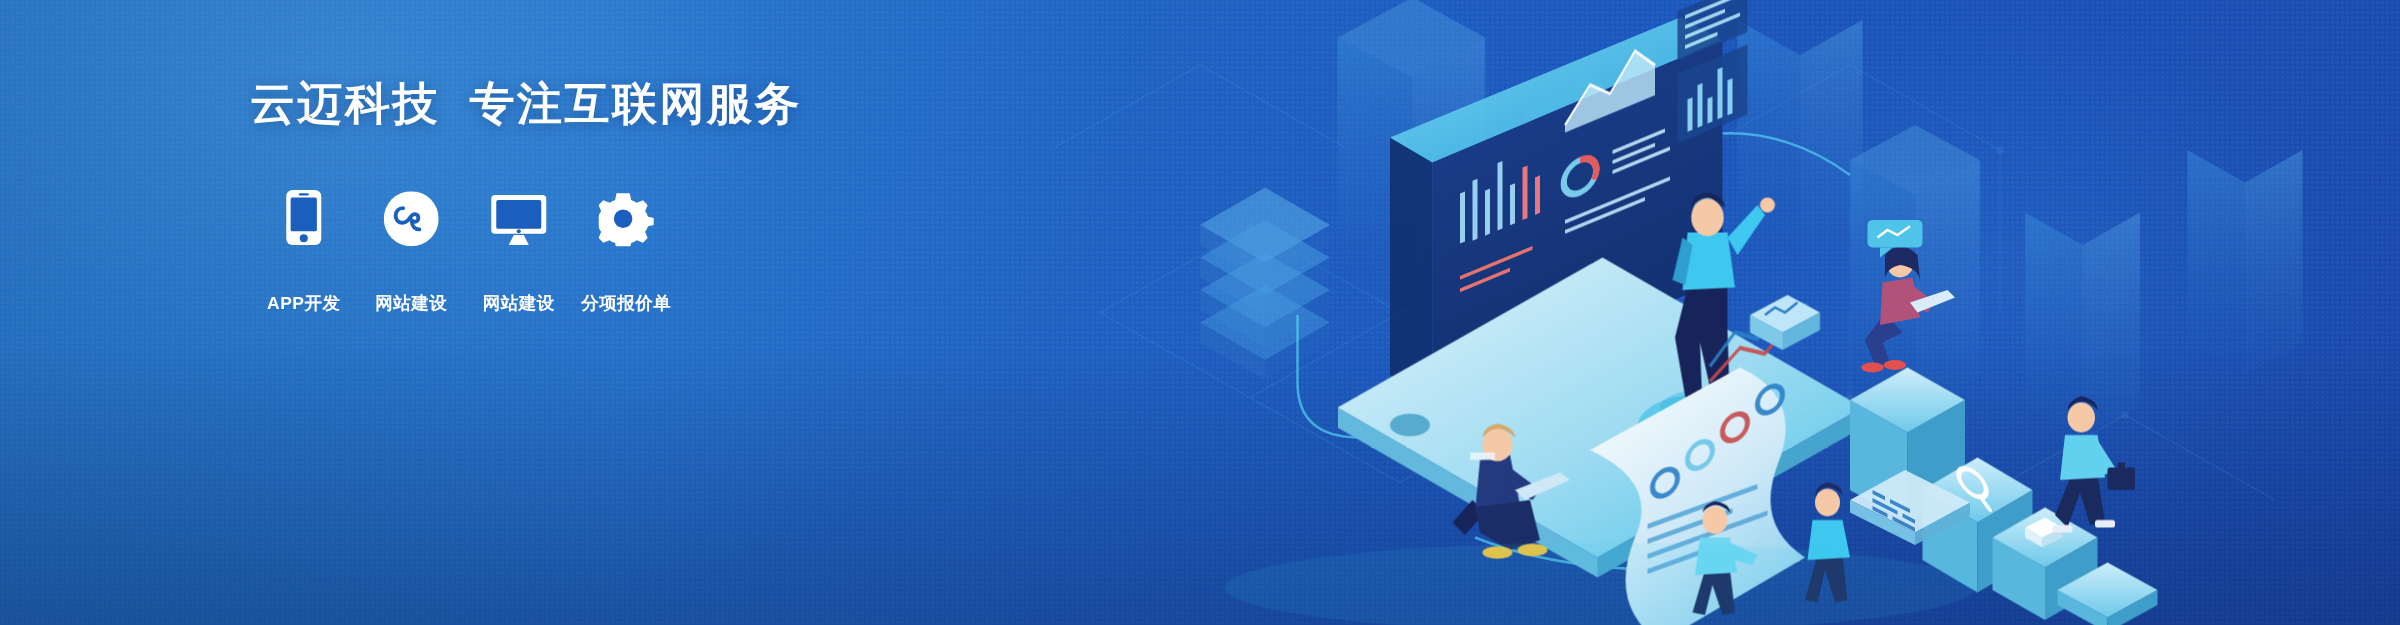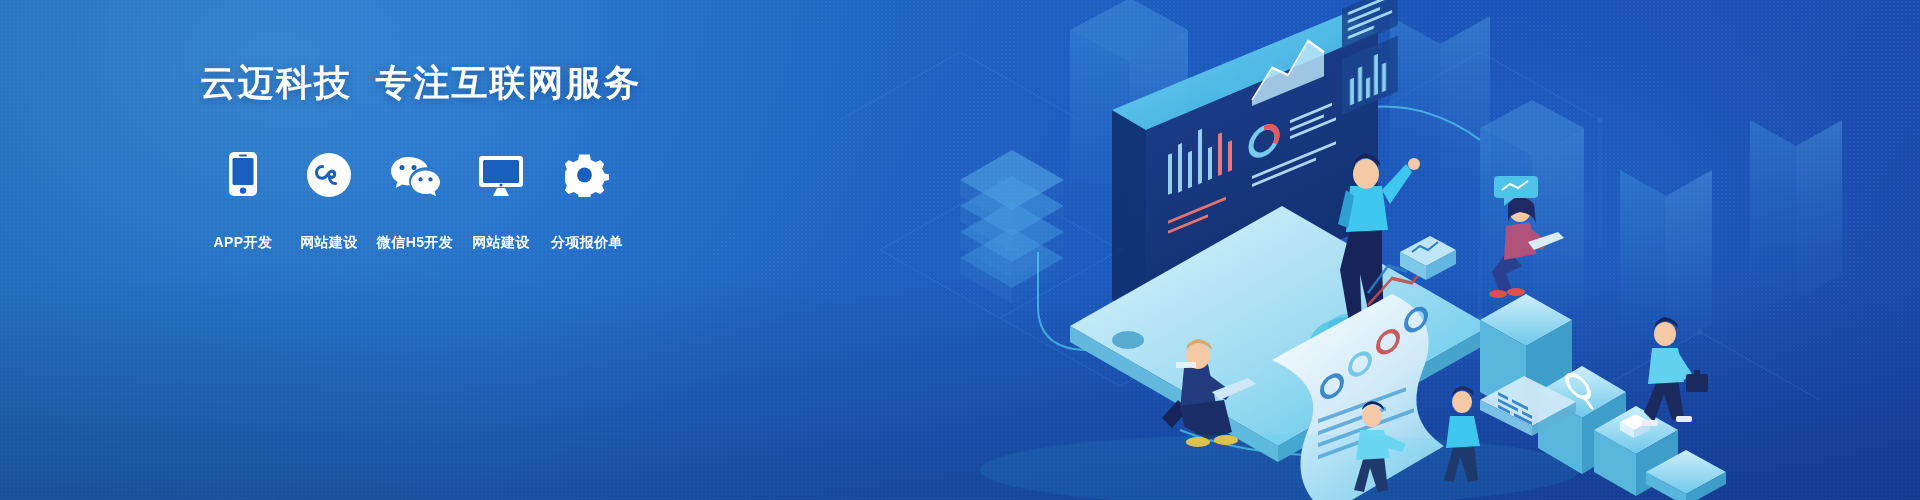--- a/index.html
+++ b/index.html
@@ -483,33 +483,20 @@
         <span class="ico">
           <svg width="44" height="44" viewBox="0 0 44 44">
             <circle cx="22" cy="22" r="22" fill="#ffffff"></circle>
             <path d="M15.5 13.5c-3.6 0-6 2.7-6 6.1 0 3.3 2.4 5.6 5.4 5.6 2.5 0 4.3-1.5 5.6-3.4 1.4-2.1 2.6-3.5 4.3-3.5 1.7 0 2.9 1.3 2.9 3s-1.2 3.1-2.9 3.1c-1.1 0-2-.5-2.7-1.4" fill="none" stroke="#1a5fbe" stroke-width="3.1" stroke-linecap="round"></path>
             <path d="M28.5 30.5c-3.6 0-6-2.7-6-6.1" fill="none" stroke="#1a5fbe" stroke-width="3.1" stroke-linecap="round"></path>
           </svg>
         </span>
         <span class="lbl">网站建设</span>
       </div>
 
-      <div class="service">
-        <span class="ico">
-          <svg width="52" height="44" viewBox="0 0 52 44">
-            <path d="M19 4C9.6 4 2 10.3 2 18.1c0 4.4 2.5 8.3 6.3 10.9L6.6 35l6.7-3.4c1.8.5 3.7.8 5.7.8 .6 0 1.2 0 1.8-.1-.5-1.3-.8-2.7-.8-4.1 0-7.7 7.6-13.9 17-13.9 .5 0 1 0 1.5.1C37.2 8.6 29 4 19 4z" fill="#ffffff"></path>
-            <circle cx="13" cy="14.4" r="2.5" fill="#1a5fbe"></circle>
-            <circle cx="25" cy="14.4" r="2.5" fill="#1a5fbe"></circle>
-            <path d="M36.5 17.5c-8 0-14.5 5.3-14.5 11.8 0 6.5 6.5 11.8 14.5 11.8 1.7 0 3.3-.2 4.8-.7l5.7 2.9-1.4-5.1c3.2-2.2 5.4-5.4 5.4-9 0-6.5-6.5-11.7-14.5-11.7z" fill="#ffffff"></path>
-            <circle cx="31.5" cy="26.4" r="2.1" fill="#1a5fbe"></circle>
-            <circle cx="41.5" cy="26.4" r="2.1" fill="#1a5fbe"></circle>
-          </svg>
-        </span>
-        <span class="lbl">微信H5开发</span>
-      </div>
 
       <div class="service">
         <span class="ico">
           <svg width="46" height="42" viewBox="0 0 46 42">
             <rect x="1" y="1" width="44" height="31" rx="3" fill="#ffffff"></rect>
             <rect x="5" y="5" width="36" height="23" rx="1.5" fill="#1a5fbe"></rect>
             <circle cx="23" cy="30" r="1.6" fill="#1a5fbe"></circle>
             <path d="M15 41 L31 41 L27 33 L19 33 Z" fill="#ffffff"></path>
           </svg>
         </span>

